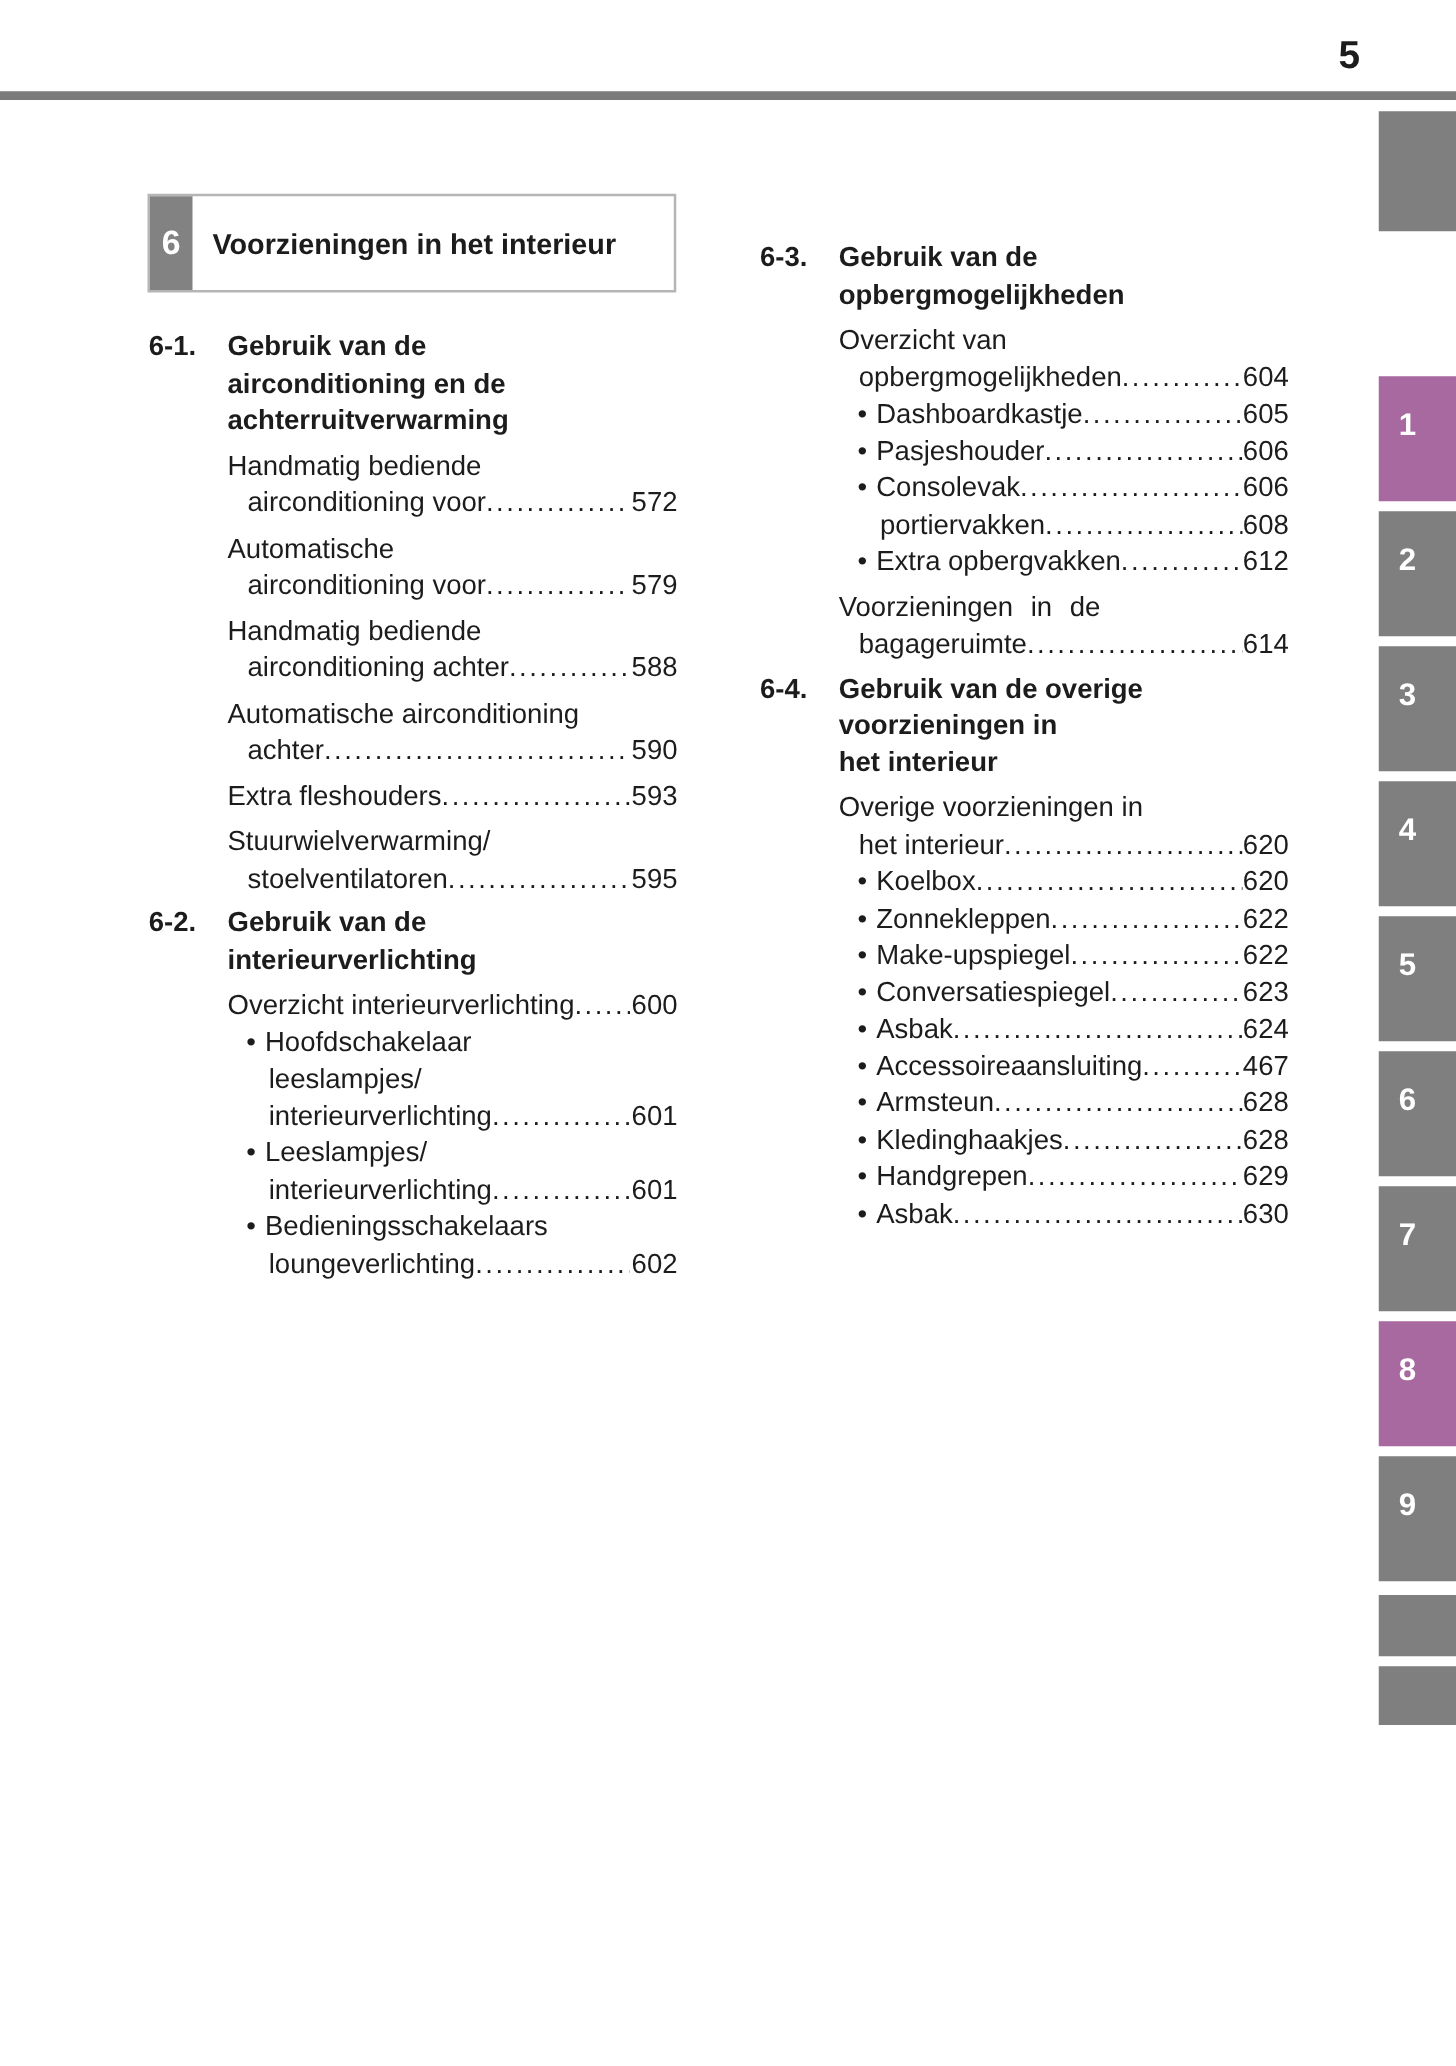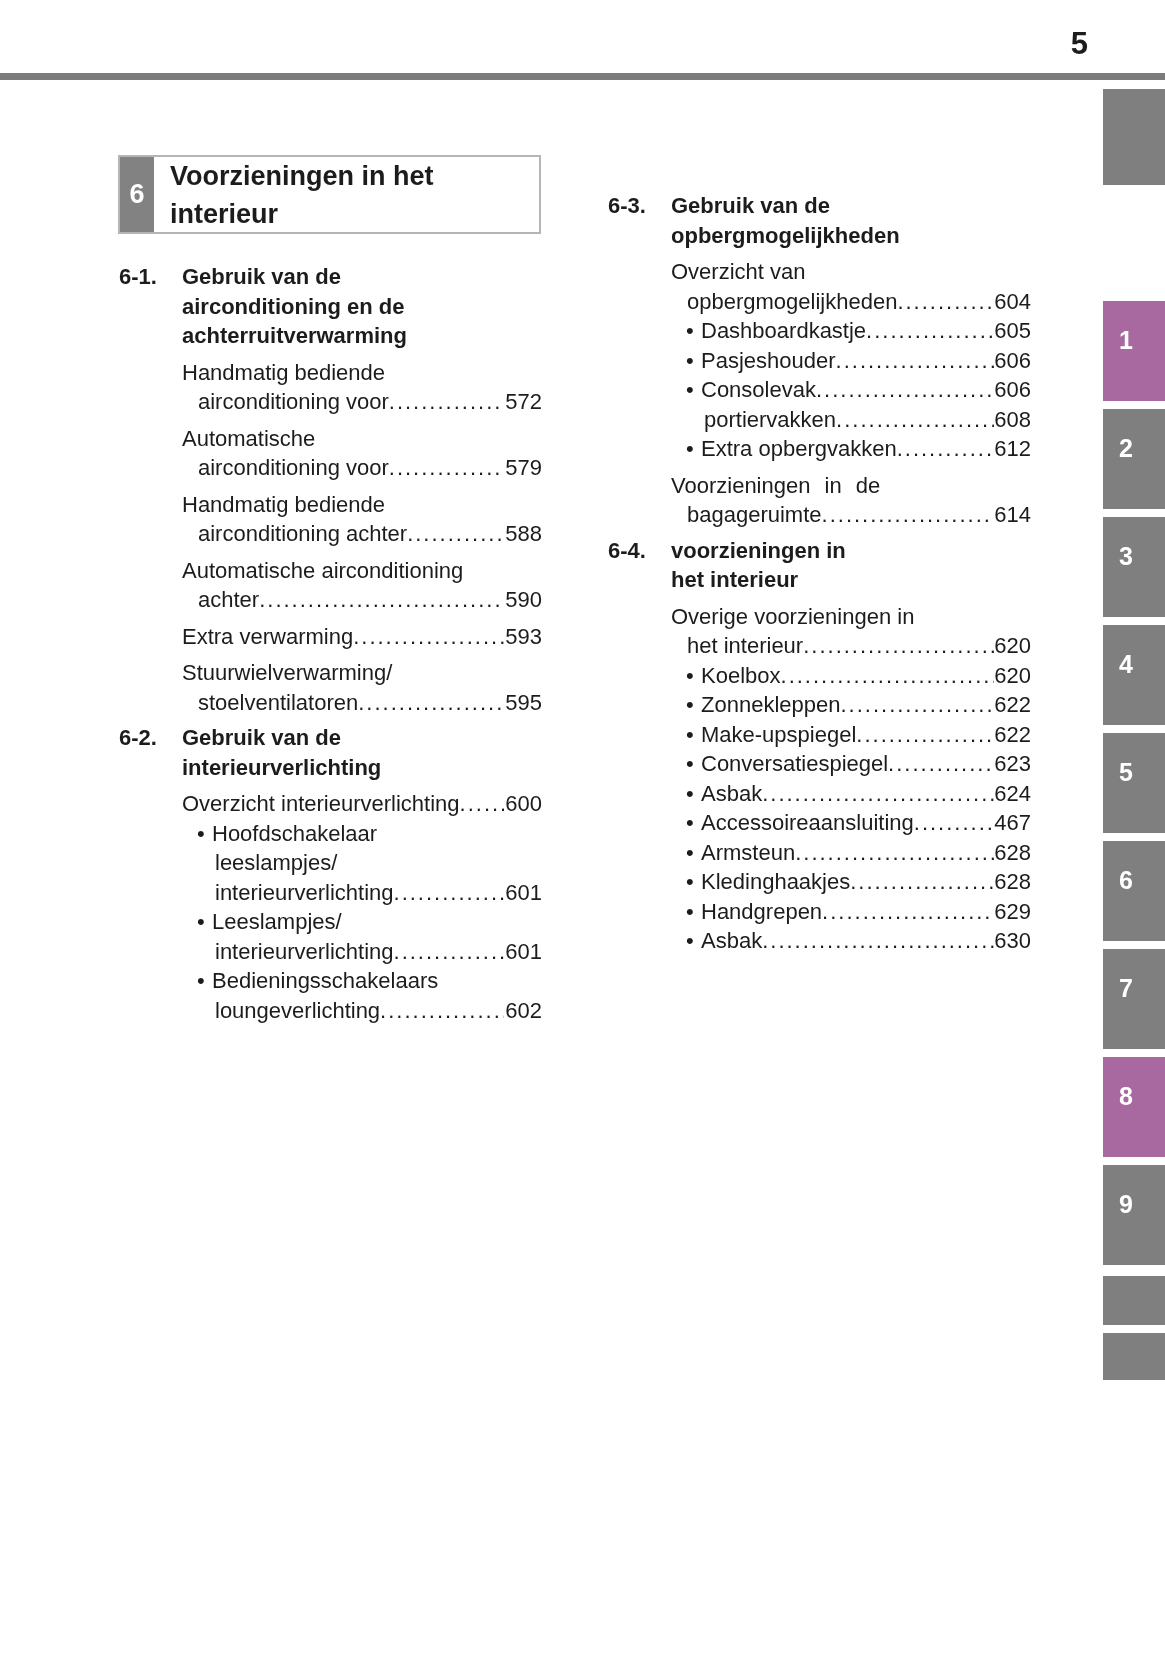--- a/index.html
+++ b/index.html
@@ -7,21 +7,21 @@
         font-family:"Liberation Sans","DejaVu Sans",sans-serif;color:#1c1c1c;}
   .page-num{position:absolute;top:26px;right:77px;font-size:31px;font-weight:bold;}
   .rule{position:absolute;top:73px;left:0;width:1165px;height:7px;background:#7b7b7b;}
 
   
   .chapter-box{position:absolute;left:118px;top:155px;width:423px;height:79px;
                border:2px solid #b5b5b5;box-sizing:border-box;display:flex;align-items:stretch;background:#fff;}
   .ch-num{width:34px;background:#828282;color:#ffffff;font-size:27px;font-weight:bold;
           display:flex;align-items:center;justify-content:center;flex:0 0 auto;}
   .ch-title{flex:1;display:flex;align-items:center;padding-left:16px;padding-right:21px;
-            font-size:27px;font-weight:bold;line-height:38px;}
+            font-size:23px;font-weight:bold;line-height:38px;}
 
   
   .toc-col{position:absolute;width:423px;font-size:22px;}
   .col-left{left:119px;top:262px;}
   .col-right{left:608px;top:150px;margin-top:41px;}
   .section + .section{margin-top:6px;}
   .sec-head{display:flex;}
   .sec-num{flex:0 0 63px;font-weight:bold;line-height:29.5px;}
   .sec-title{flex:1;font-weight:bold;}
   .entries{padding-left:63px;}
@@ -97,21 +97,21 @@
           <div class="entry">
             <div class="ln i0">Automatische airconditioning</div>
             <div class="ln last i1">
               <span class="txt">achter</span>
               <span class="dots">................................................................................</span>
               <span class="pg">590</span>
             </div>
           </div>
           <div class="entry">
             <div class="ln last i0">
-              <span class="txt">Extra verwarming</span>
+              <span class="txt">Extra fleshouders</span>
               <span class="dots">................................................................................</span>
               <span class="pg">593</span>
             </div>
           </div>
           <div class="entry">
             <div class="ln i0">Stuurwielverwarming/</div>
             <div class="ln last i1">
               <span class="txt">stoelventilatoren</span>
               <span class="dots">................................................................................</span>
               <span class="pg">595</span>
@@ -227,20 +227,21 @@
               <span class="dots">................................................................................</span>
               <span class="pg">614</span>
             </div>
           </div>
         </div>
       </div>
       <div class="section">
         <div class="sec-head">
           <div class="sec-num">6-4.</div>
           <div class="sec-title">
+            <div class="ln">Gebruik van de overige</div>
             <div class="ln">voorzieningen in</div>
             <div class="ln">het interieur</div>
           </div>
         </div>
         <div class="entries">
           <div class="entry">
             <div class="ln i0">Overige voorzieningen in</div>
             <div class="ln last i1">
               <span class="txt">het interieur</span>
               <span class="dots">................................................................................</span>

